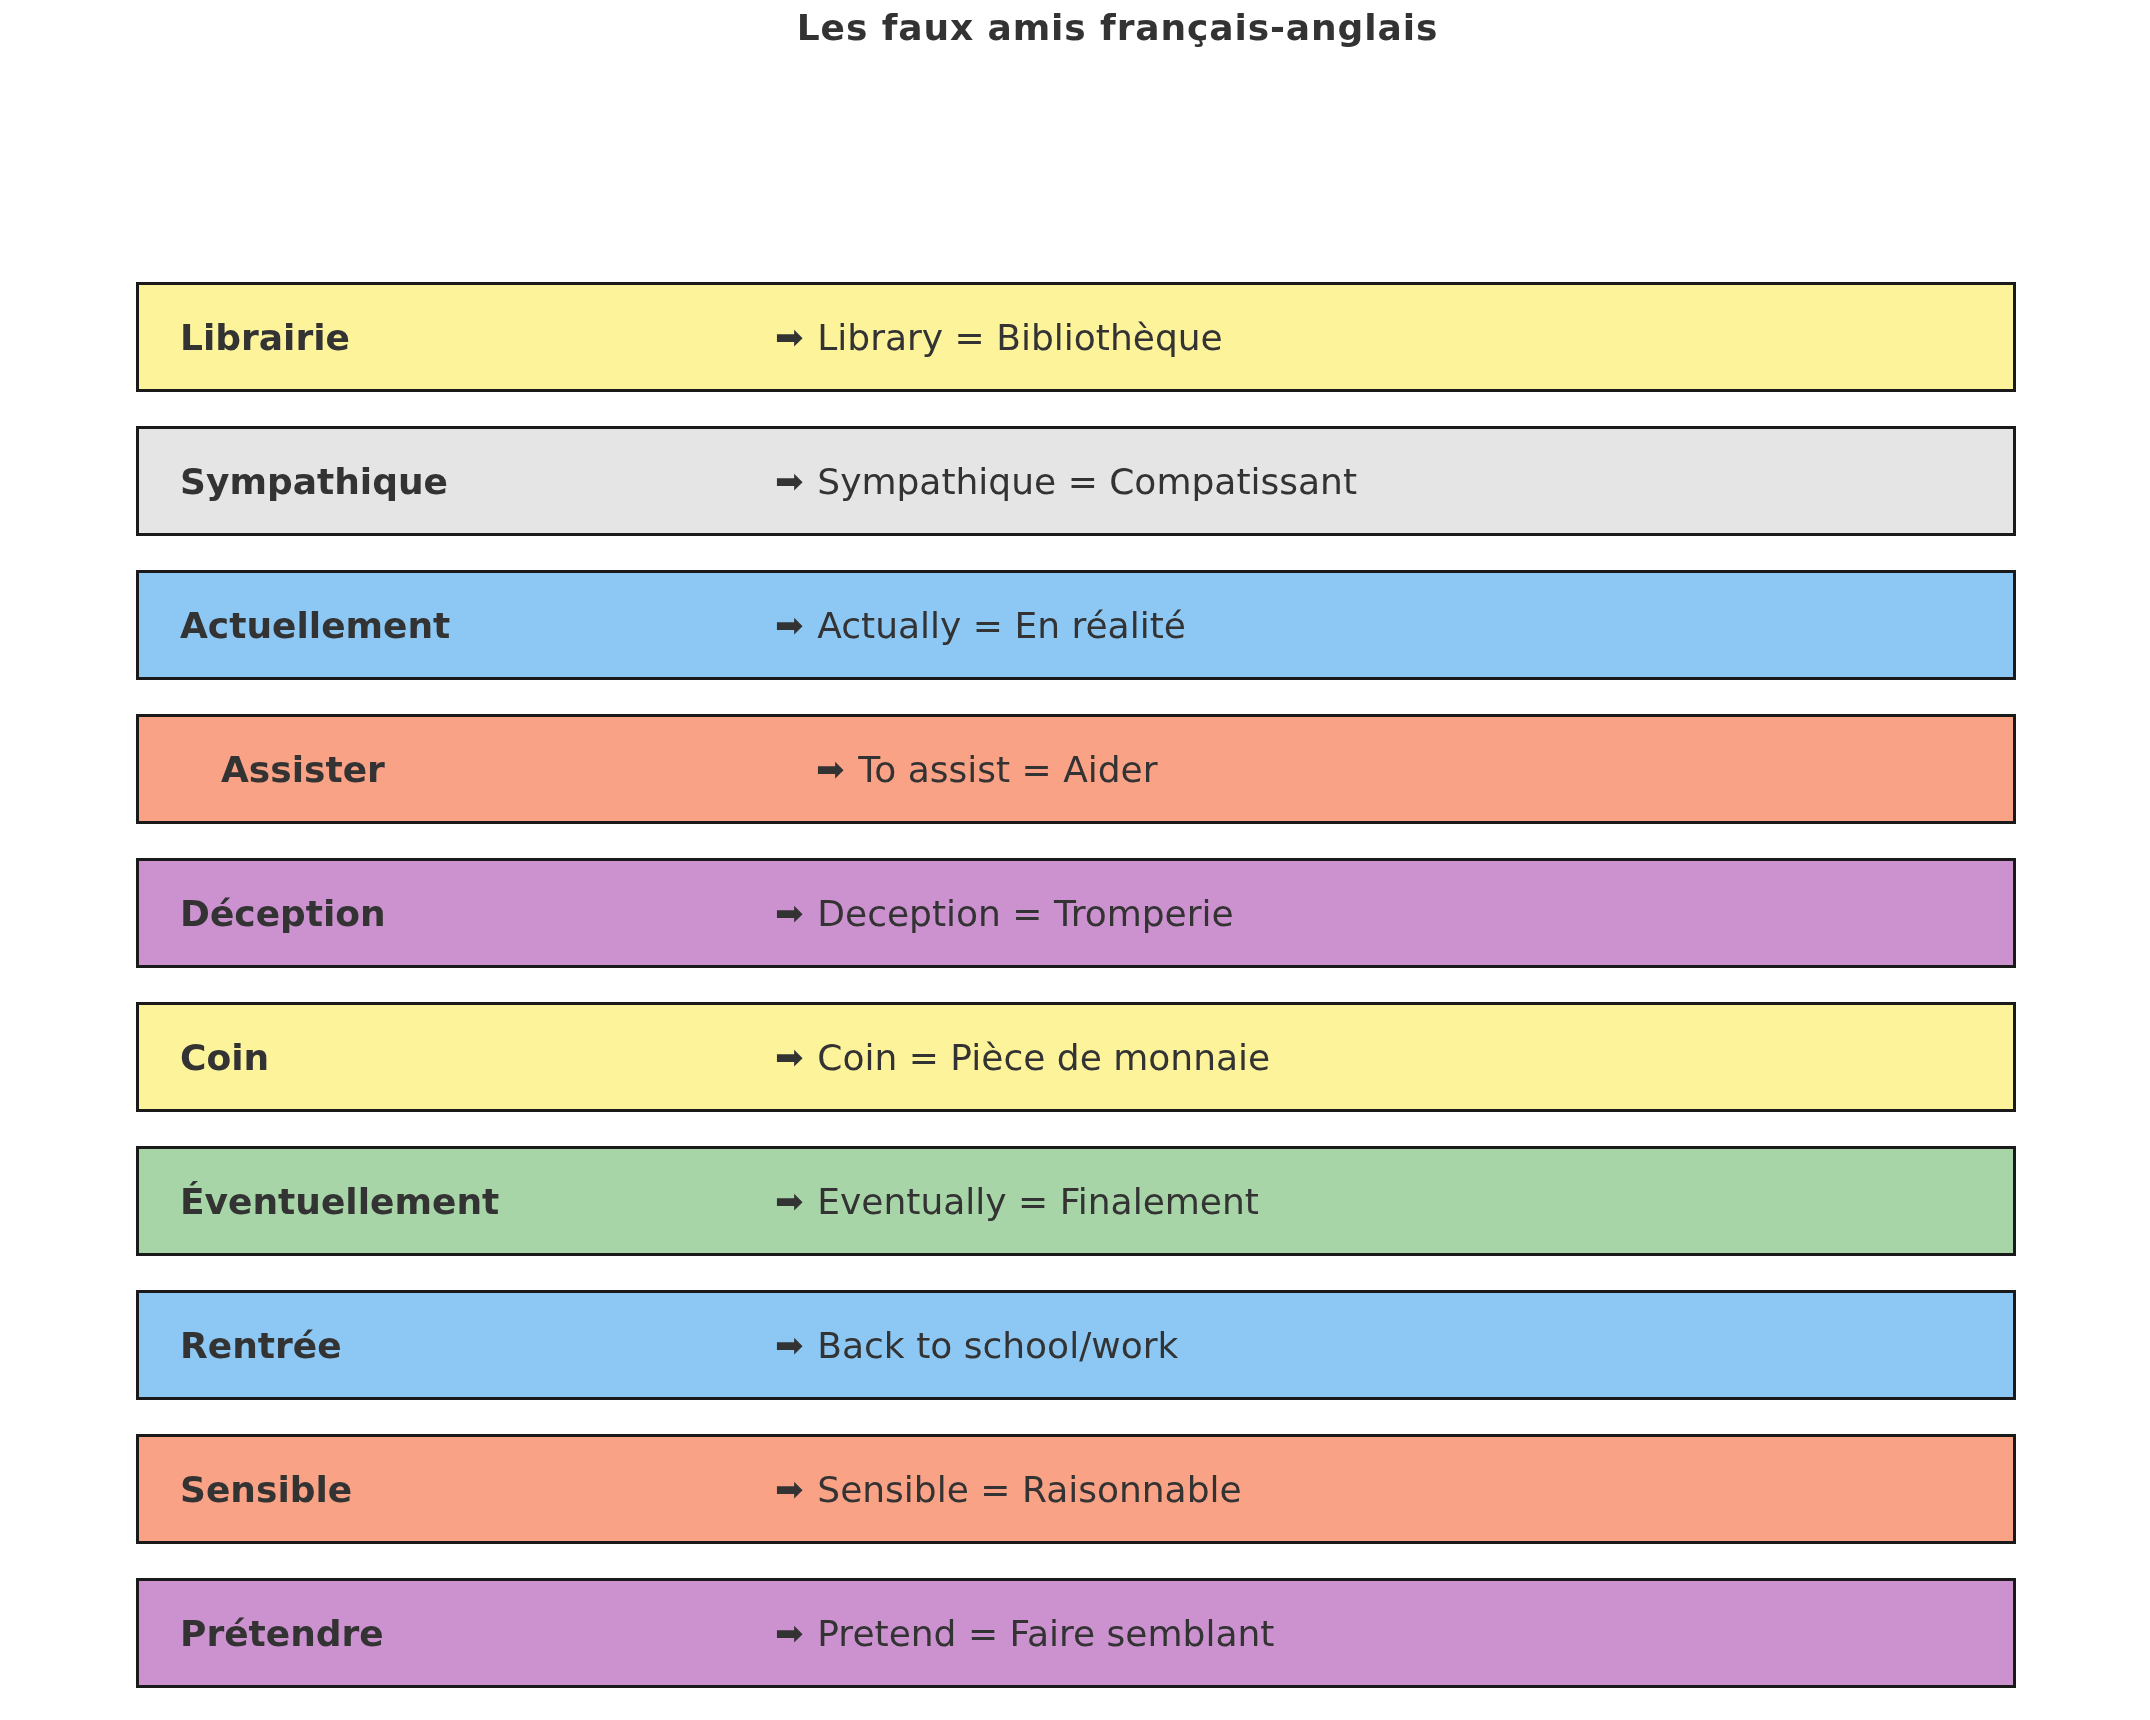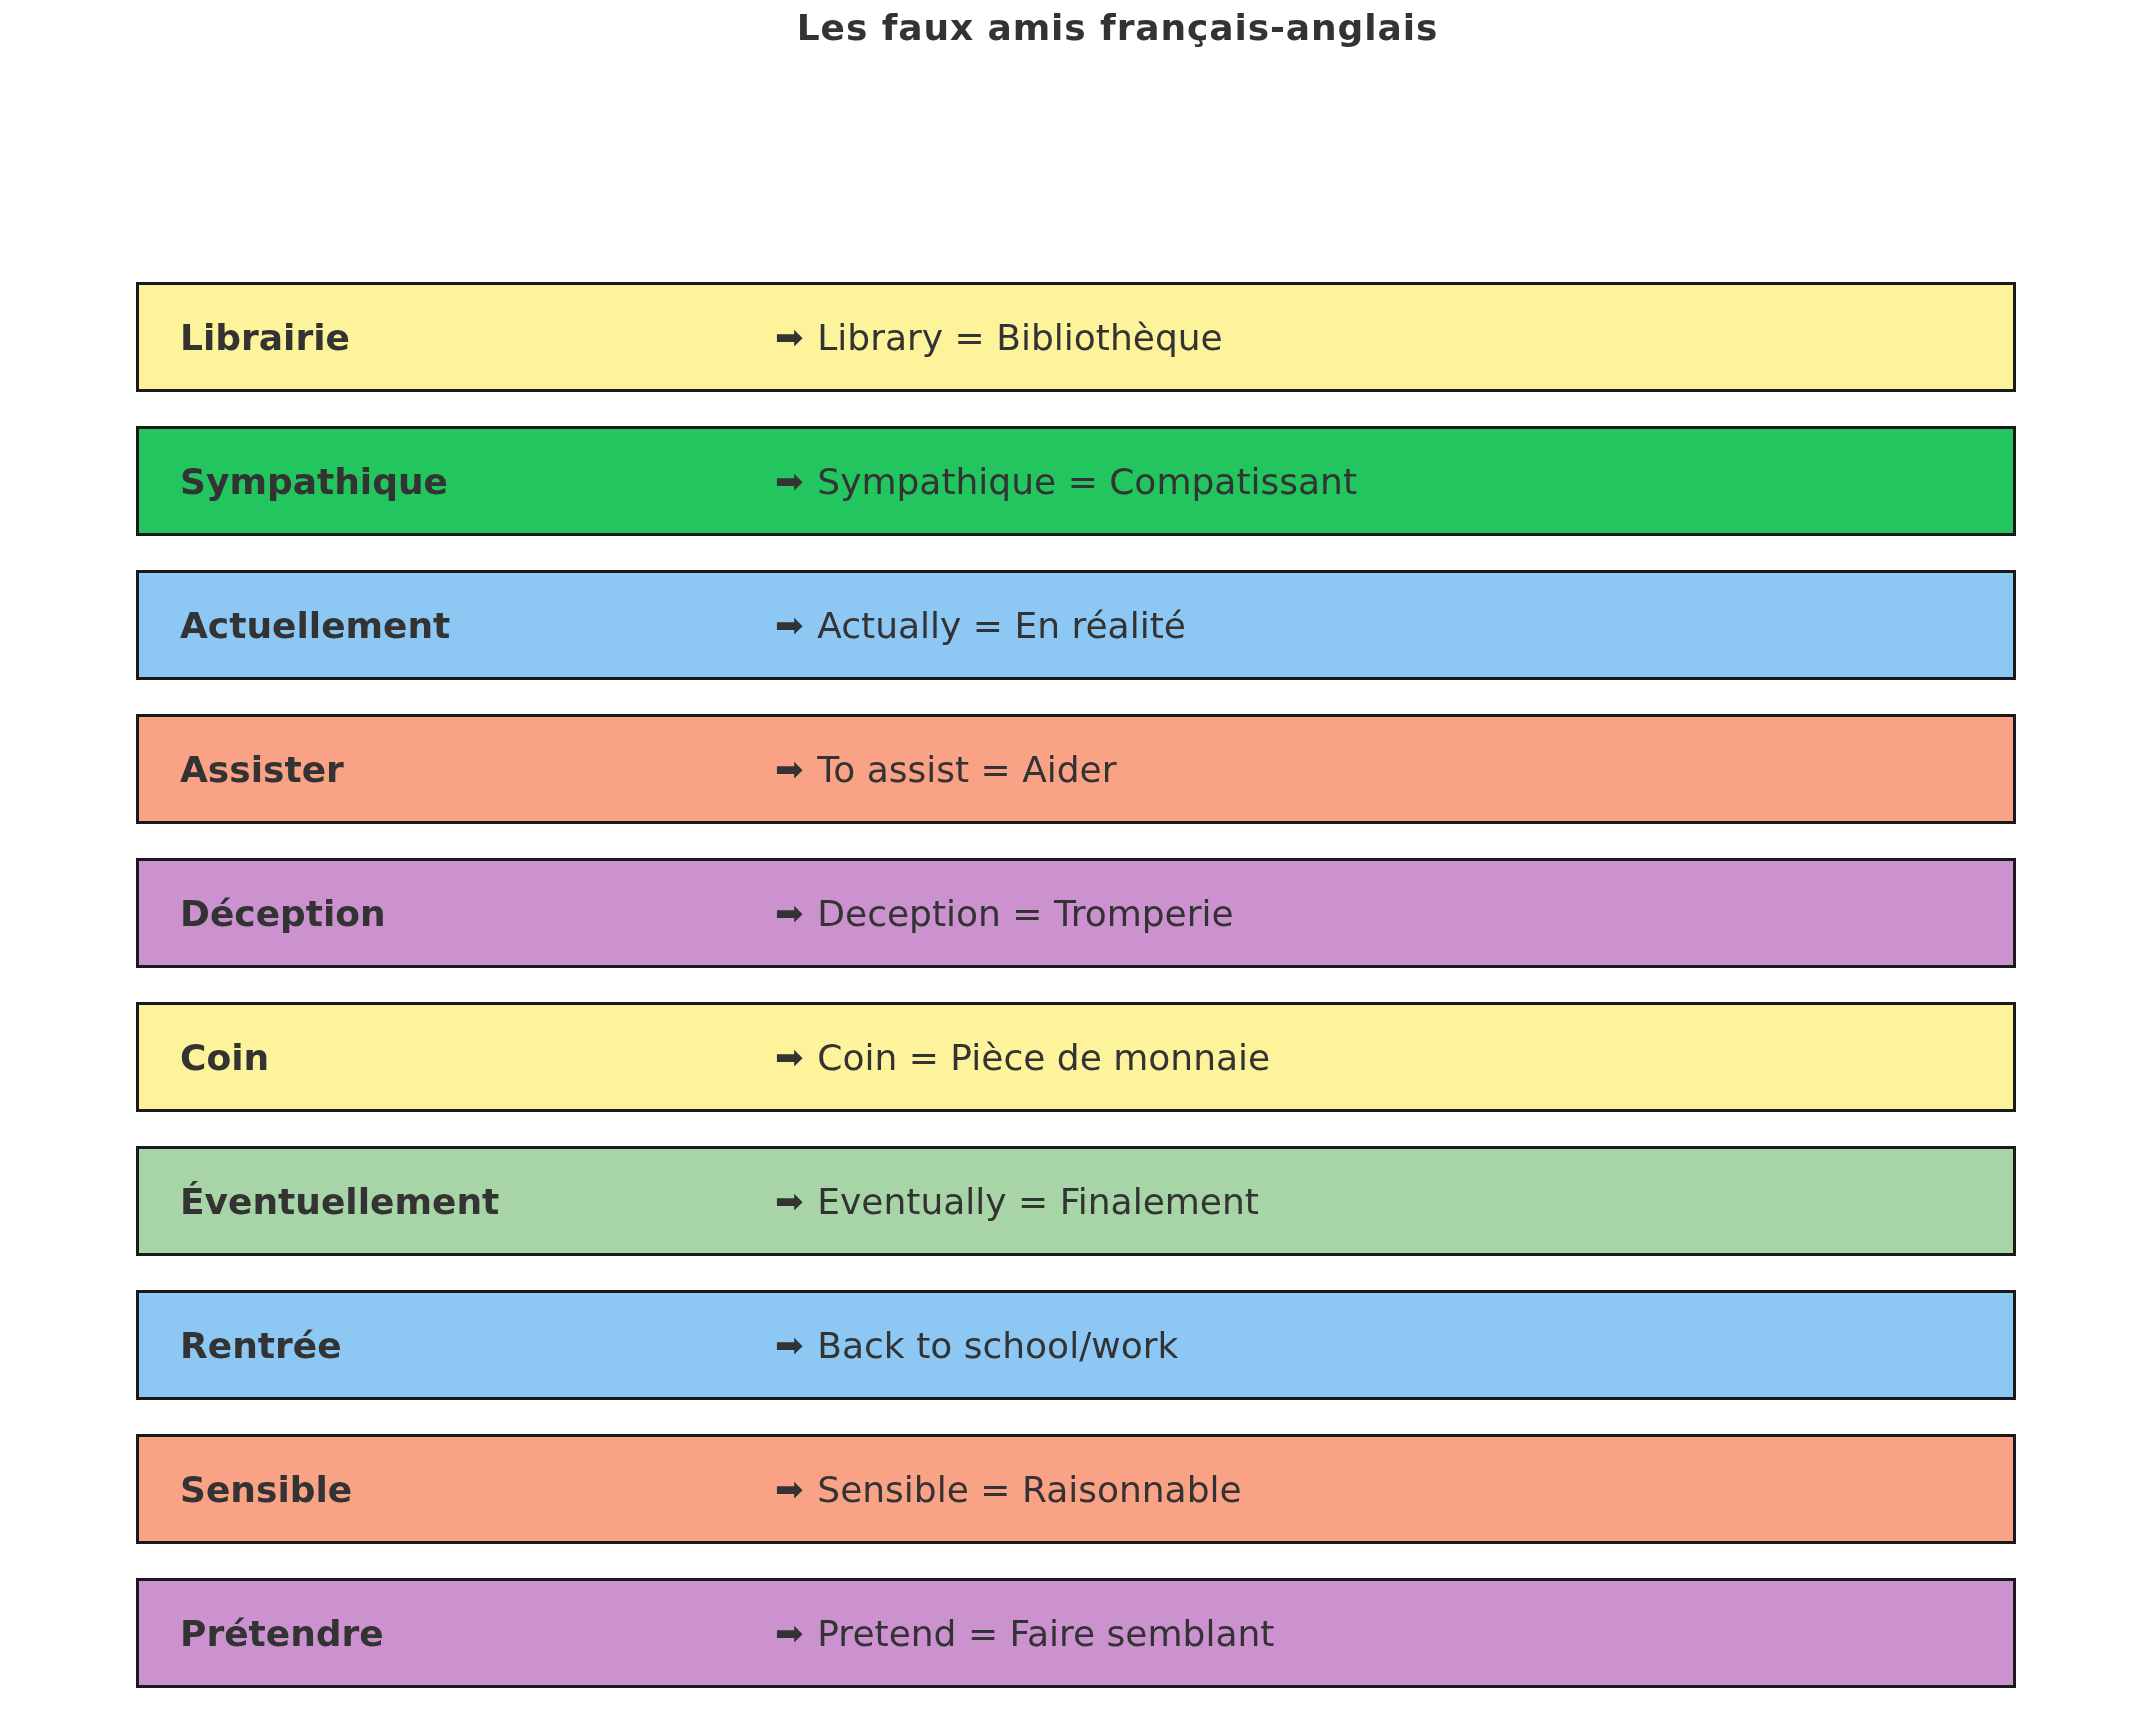--- a/index.html
+++ b/index.html
@@ -67,35 +67,35 @@
 <div class="title" style="color: rgb(51, 51, 51);">Les faux amis français-anglais</div>
 
 <div class="rows">
     <div class="row" style="background: rgb(252, 243, 155); border-color: rgb(26, 26, 26);">
       <div class="word">Librairie</div>
       <div class="meaning">
         <span class="arrow">➡</span>
         <span>Library = Bibliothèque</span>
       </div>
     </div>
-    <div class="row" style="background: #22c55e; border-color: rgb(26, 26, 26);">
+    <div class="row" style="background: #e5e5e5; border-color: rgb(26, 26, 26);">
       <div class="word">Sympathique</div>
       <div class="meaning">
         <span class="arrow">➡</span>
         <span>Sympathique = Compatissant</span>
       </div>
     </div>
     <div class="row" style="background: rgb(141, 200, 244); border-color: rgb(26, 26, 26);">
       <div class="word">Actuellement</div>
       <div class="meaning">
         <span class="arrow">➡</span>
         <span>Actually = En réalité</span>
       </div>
     </div>
-    <div class="row" style="background: rgb(250, 162, 134); border-color: rgb(26, 26, 26);">
+    <div class="row" style="background: rgb(250, 162, 134); border-color: rgb(26, 26, 26); padding-left: 41px;">
       <div class="word">Assister</div>
       <div class="meaning">
         <span class="arrow">➡</span>
         <span>To assist = Aider</span>
       </div>
     </div>
     <div class="row" style="background: rgb(204, 146, 208); border-color: rgb(26, 26, 26);">
       <div class="word">Déception</div>
       <div class="meaning">
         <span class="arrow">➡</span>

